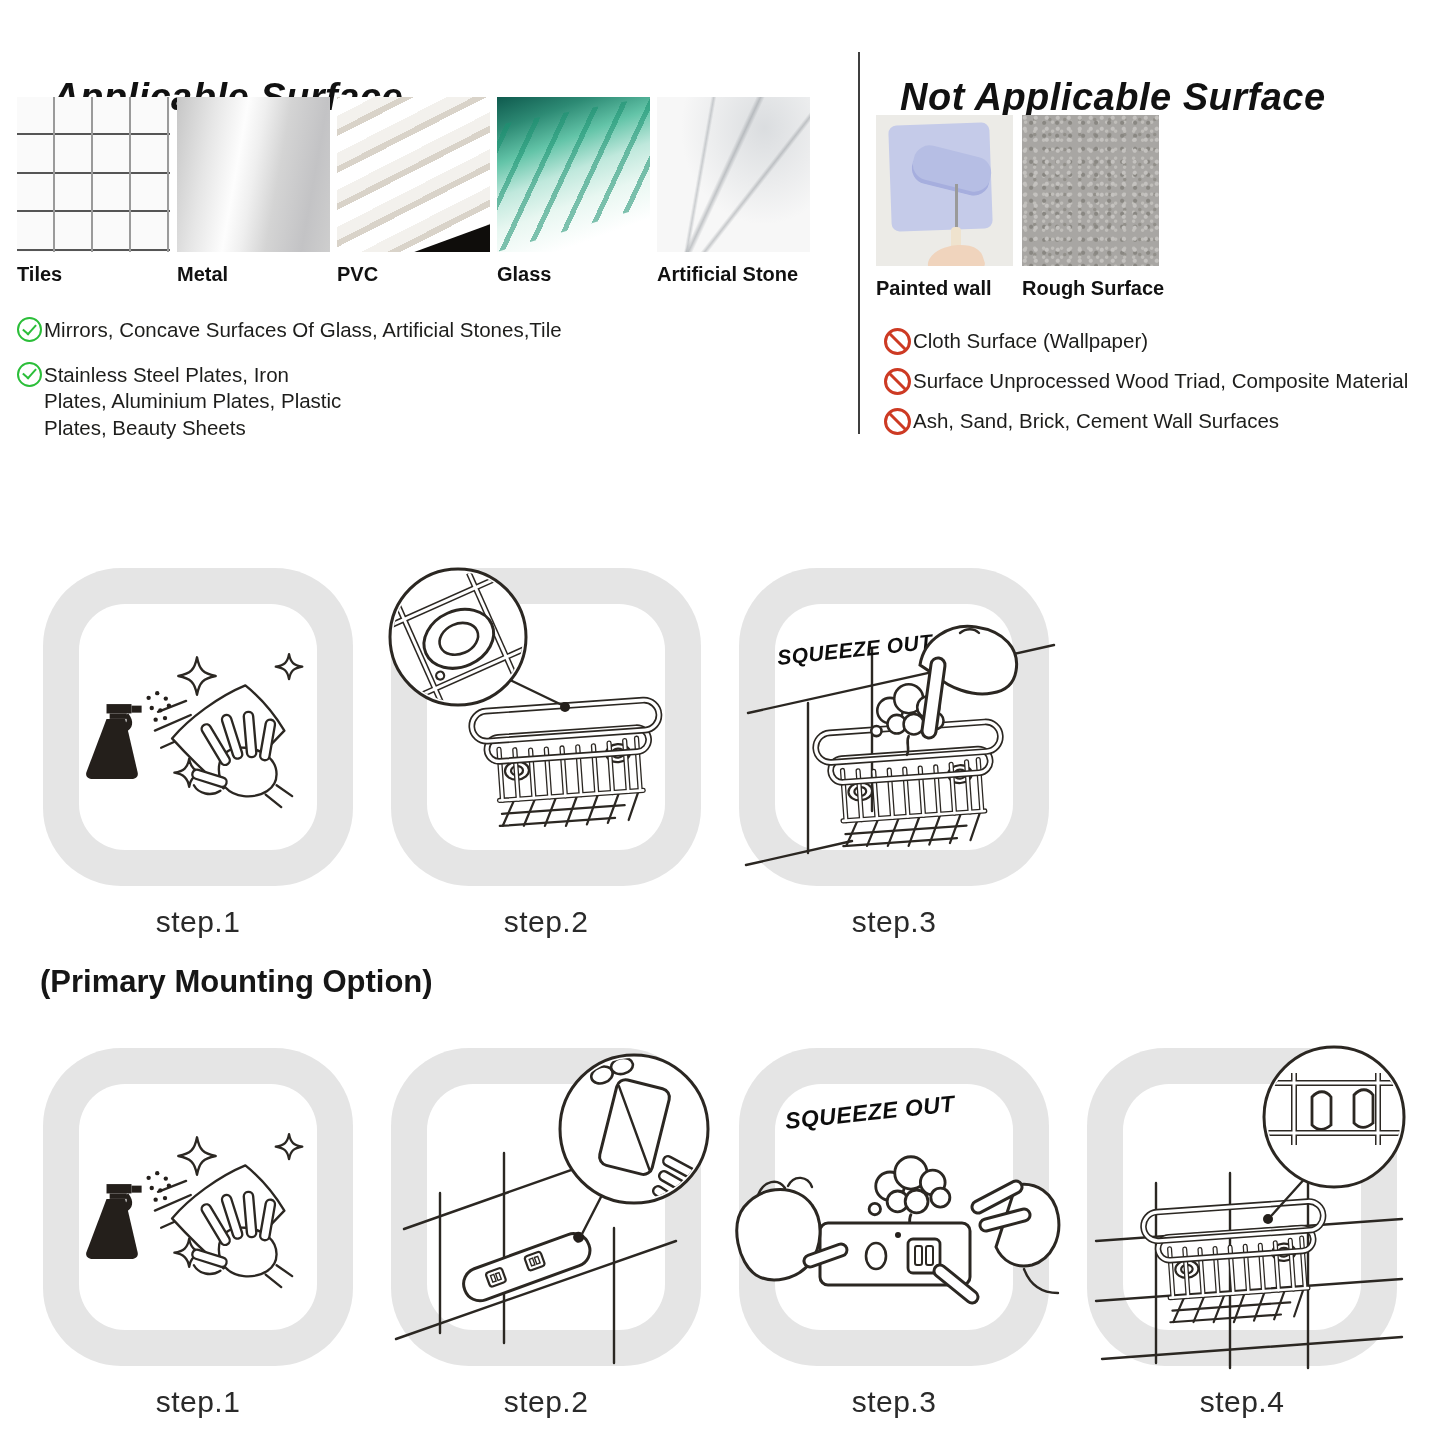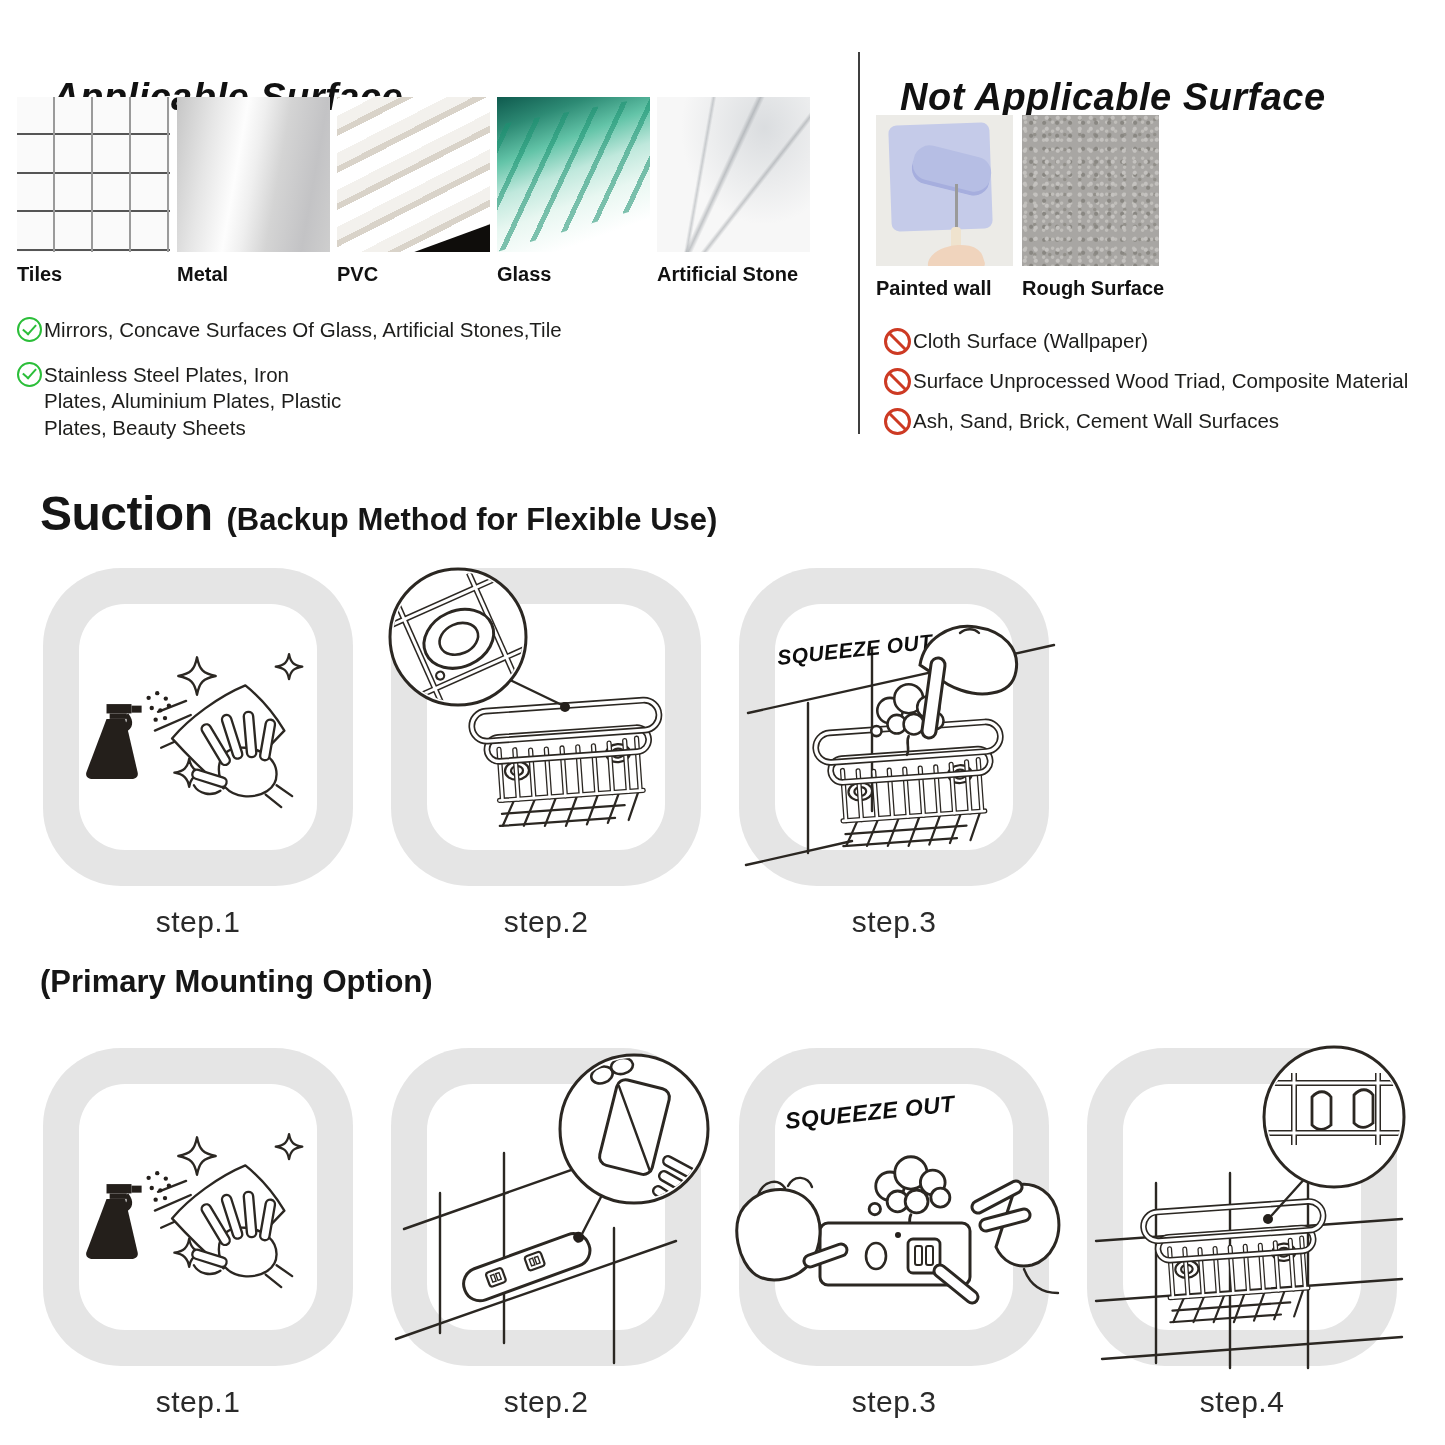--- a/index.html
+++ b/index.html
@@ -300,24 +300,20 @@
     <div class="note">
       <span class="no-icon"></span>
       <span class="note-text">Surface Unprocessed Wood Triad, Composite Material</span>
     </div>
     <div class="note">
       <span class="no-icon"></span>
       <span class="note-text">Ash, Sand, Brick, Cement Wall Surfaces</span>
     </div>
   </div>
 
-  <div class="sec-head" id="suction-head">
-    <span class="big">Suction</span>
-    <span class="sub">(Backup Method for Flexible Use)</span>
-  </div>
 
   <div class="steps-row" id="suction-steps">
 
     <div class="step">
       <div class="tile">
         <div class="tile-inner"></div>
         <svg class="art" viewBox="0 0 340 340">
           <use href="#g-clean" transform="translate(52,84) scale(0.78)"></use>
         </svg>
       </div>

